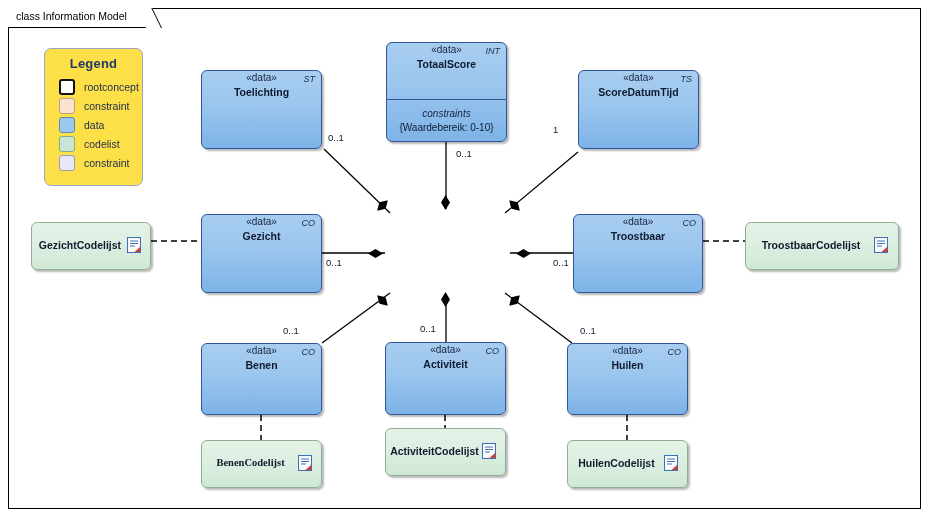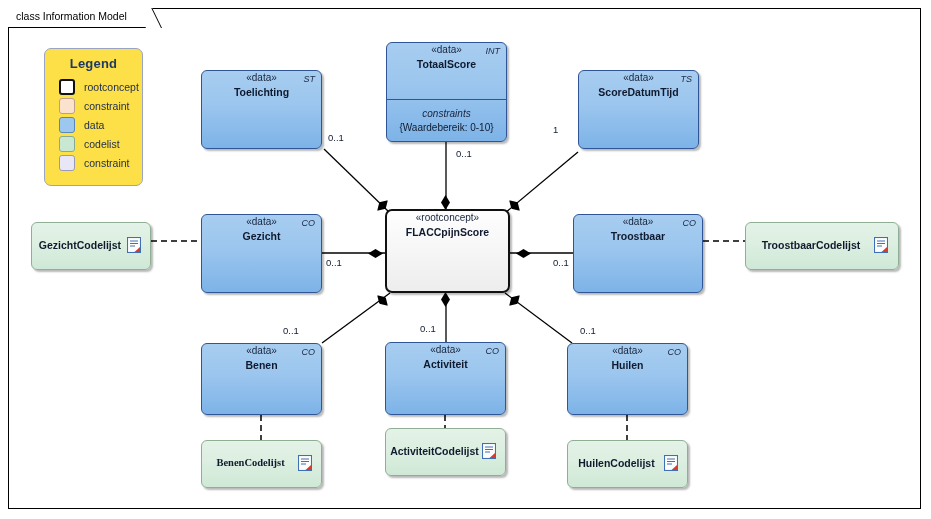--- a/index.html
+++ b/index.html
@@ -148,26 +148,20 @@
   </div>
 
   <div class="node data" style="left:578px;top:70px;width:121px;height:79px;">
     <span class="corner-tag">TS</span>
     <div class="node-body">
       <span class="stereo">«data»</span>
       <span class="nname">ScoreDatumTijd</span>
     </div>
   </div>
 
-  <div class="node root" style="left:385px;top:209px;width:125px;height:84px;">
-    <div class="node-body">
-      <span class="stereo">«rootconcept»</span>
-      <span class="nname">FLACCpijnScore</span>
-    </div>
-  </div>
 
   <div class="node data" style="left:201px;top:214px;width:121px;height:79px;">
     <span class="corner-tag">CO</span>
     <div class="node-body">
       <span class="stereo">«data»</span>
       <span class="nname">Gezicht</span>
     </div>
   </div>
 
   <div class="node data" style="left:573px;top:214px;width:130px;height:79px;">

